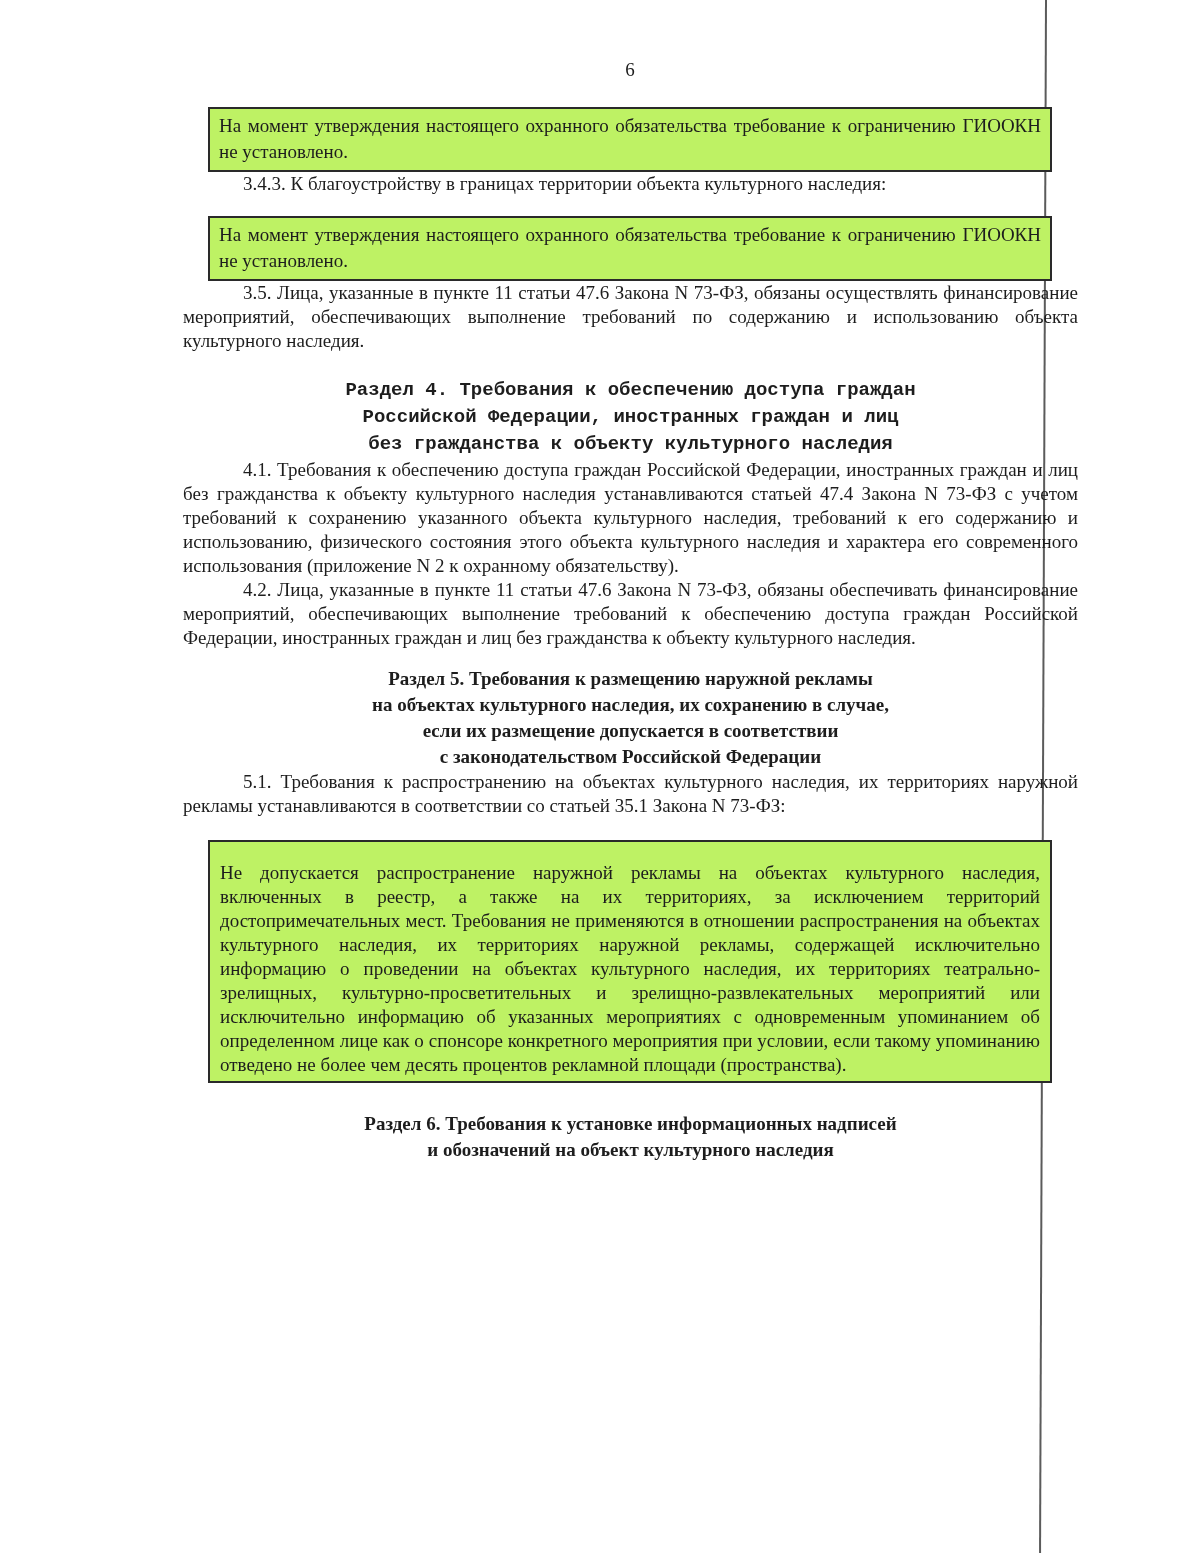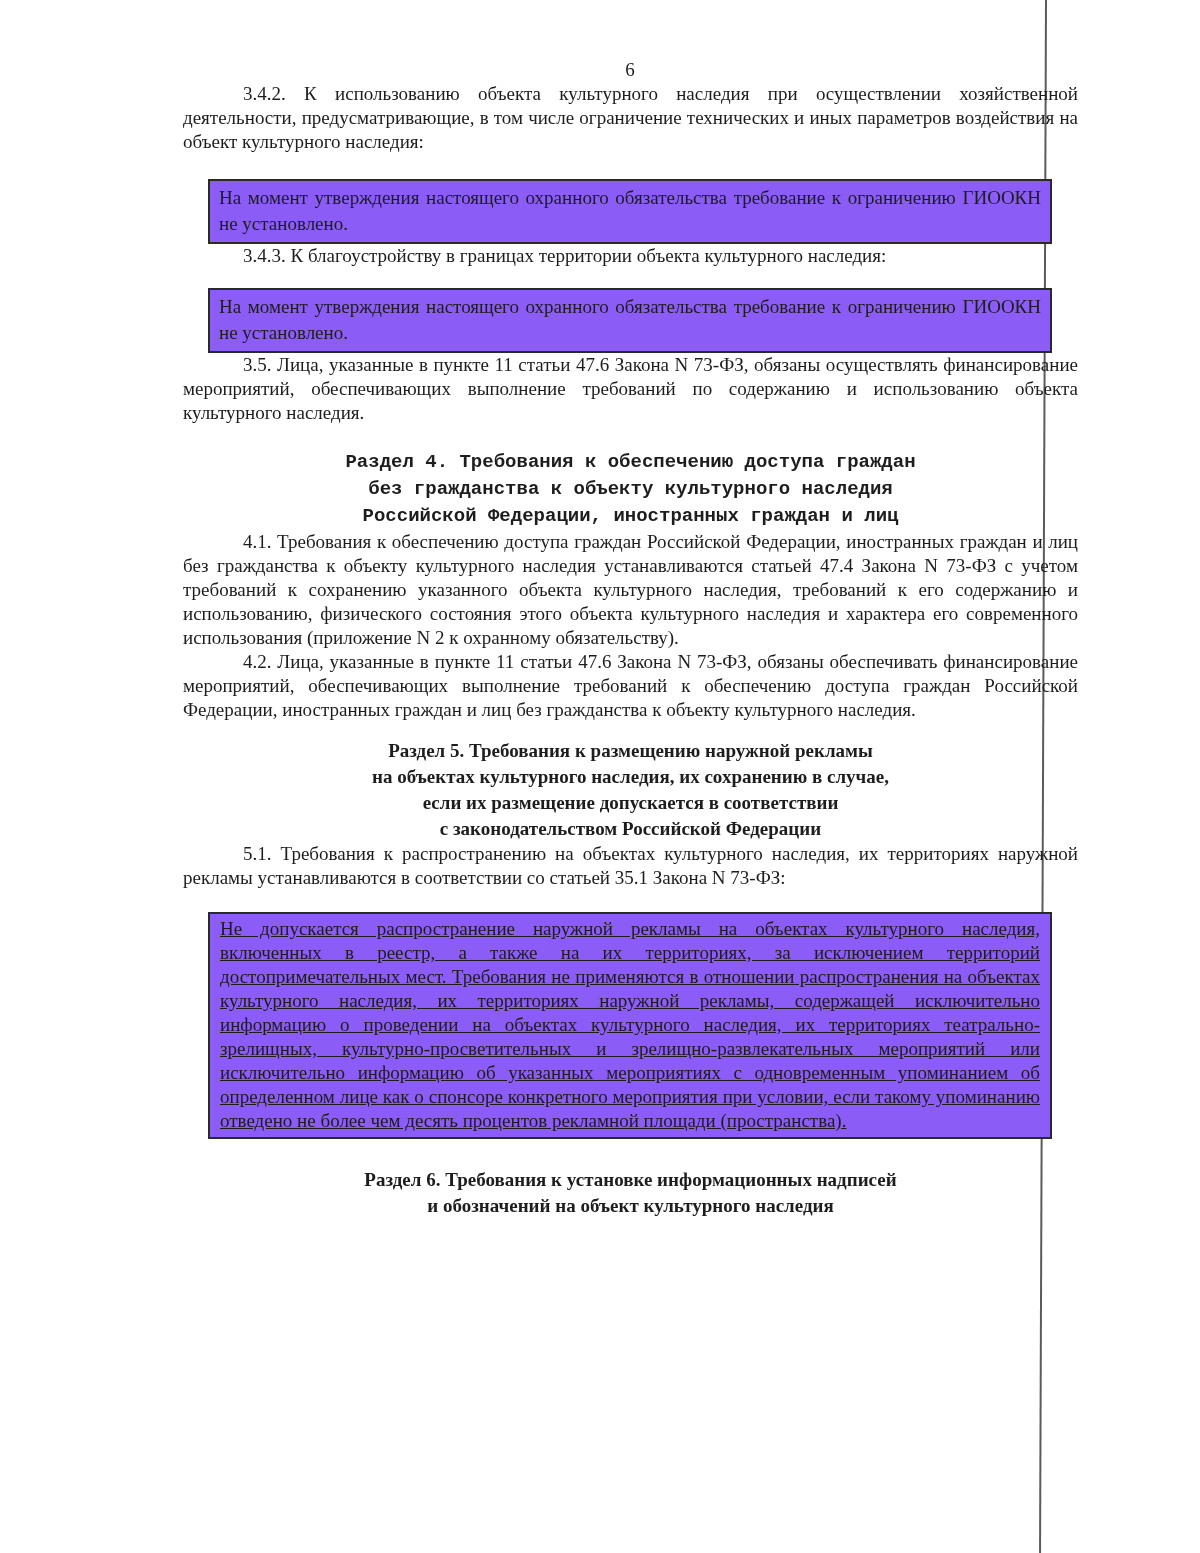--- a/index.html
+++ b/index.html
@@ -57,30 +57,29 @@
   .m-h5   { margin-top: 16px; }
   .m-p51  { margin-top: 15px; }
   .m-box3 { margin-top: 22px; }
   .m-h6   { margin-top: 28px; }
   .req-box {
     box-sizing: border-box;
     margin-left: 25px;
     width: 844px;
     border: 2px solid #2a2a2a;
     padding: 4px 9px 5px 9px;
-    background: #8b5cf6;
+    background: #bef264;
   }
   .req-box .box-text {
     margin: 0;
     text-align: justify;
     line-height: 26px;
   }
   .req-box.big {
-    padding: 3px 10px 4px 10px;
-    text-decoration: underline;
+    padding: 19px 10px 4px 10px;
   }
   .req-box.big .box-text {
     line-height: 24px;
   }
   .section-heading {
     text-align: center;
     font-weight: bold;
   }
   .section-heading .h-line {
     line-height: 27px;
@@ -93,38 +92,37 @@
 <body>
 
 <div class="page">
 
   <div class="scan-line"></div>
 
   <div class="content">
 
     <div class="page-number">6</div>
 
-    <p class="body-par m-p342">3.4.2. К использованию объекта культурного наследия при осуществлении хозяйственной деятельности, предусматривающие, в том числе ограничение технических и иных параметров воздействия на объект культурного наследия:</p>
 
     <div class="req-box m-box1">
       <p class="box-text">На момент утверждения настоящего охранного обязательства требование к ограничению ГИООКН не установлено.</p>
     </div>
 
     <p class="body-par m-p343">3.4.3. К благоустройству в границах территории объекта культурного наследия:</p>
 
     <div class="req-box m-box2">
       <p class="box-text">На момент утверждения настоящего охранного обязательства требование к ограничению ГИООКН не установлено.</p>
     </div>
 
     <p class="body-par m-p35">3.5. Лица, указанные в пункте 11 статьи 47.6 Закона N 73-ФЗ, обязаны осуществлять финансирование мероприятий, обеспечивающих выполнение требований по содержанию и использованию объекта культурного наследия.</p>
 
     <div class="section-heading m-h4">
       <div class="h-line">Раздел 4. Требования к обеспечению доступа граждан</div>
+      <div class="h-line">Российской Федерации, иностранных граждан и лиц</div>
       <div class="h-line">без гражданства к объекту культурного наследия</div>
-      <div class="h-line">Российской Федерации, иностранных граждан и лиц</div>
     </div>
 
     <p class="body-par m-p41">4.1. Требования к обеспечению доступа граждан Российской Федерации, иностранных граждан и лиц без гражданства к объекту культурного наследия устанавливаются статьей 47.4 Закона N 73-ФЗ с учетом требований к сохранению указанного объекта культурного наследия, требований к его содержанию и использованию, физического состояния этого объекта культурного наследия и характера его современного использования (приложение N 2 к охранному обязательству).</p>
 
     <p class="body-par m-p42">4.2. Лица, указанные в пункте 11 статьи 47.6 Закона N 73-ФЗ, обязаны обеспечивать финансирование мероприятий, обеспечивающих выполнение требований к обеспечению доступа граждан Российской Федерации, иностранных граждан и лиц без гражданства к объекту культурного наследия.</p>
 
     <div class="section-heading tight m-h5">
       <div class="h-line">Раздел 5. Требования к размещению наружной рекламы</div>
       <div class="h-line">на объектах культурного наследия, их сохранению в случае,</div>
       <div class="h-line">если их размещение допускается в соответствии</div>

